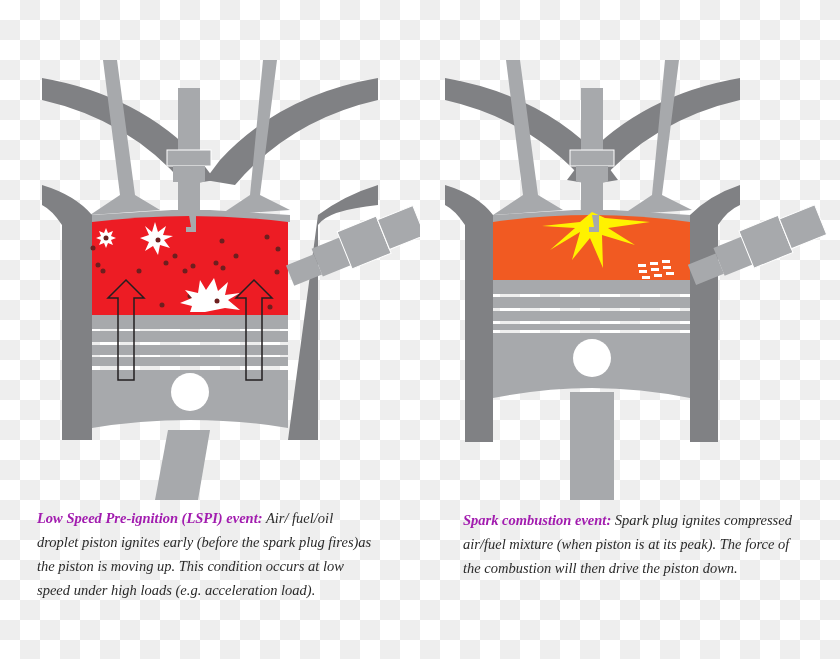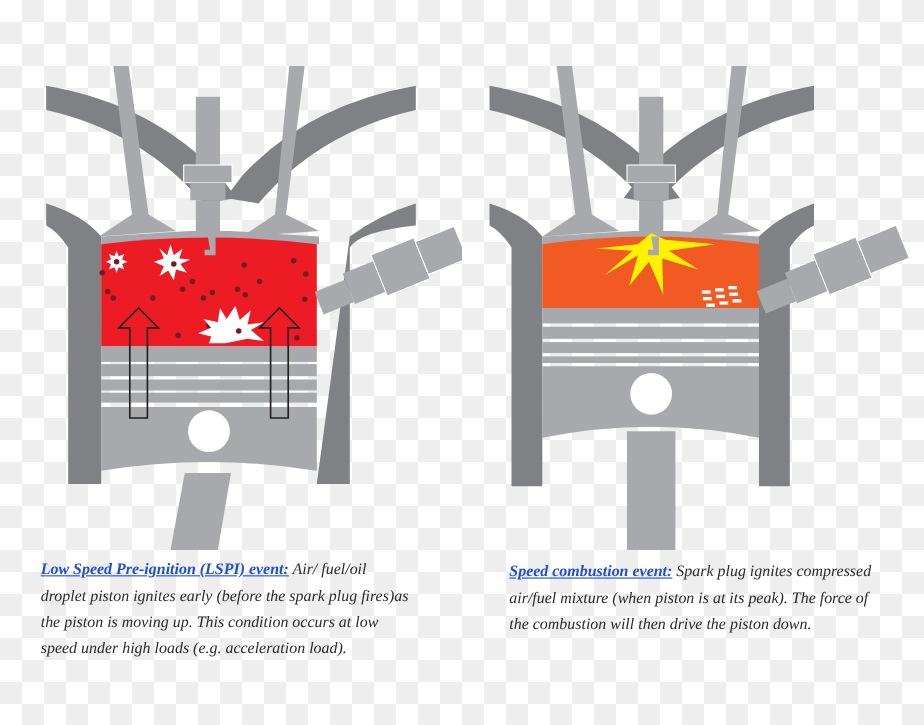--- a/index.html
+++ b/index.html
@@ -13,21 +13,21 @@
     font-family: "DejaVu Serif", "Liberation Serif", serif;
   }
   .panel { position:absolute; top:0; width:420px; height:500px; }
   .panel svg { position:absolute; left:0; top:0; }
   #left-panel { left:0; }
   #right-panel { left:420px; }
   .caption {
     position:absolute; font-size:14.5px; line-height:24px; color:#2a2a2a;
     font-style:italic; font-family:"Liberation Serif", "DejaVu Serif", serif;
   }
-  .caption b { font-weight:bold; color:#1d4ed8;text-decoration:underline; }
+  .caption b { font-weight:bold; color:#a21caf; }
   #caption-left { left:37px; top:506px; width:340px; }
   #caption-right { left:463px; top:508px; width:340px; }
 </style>
 </head>
 <body>
 
 <div class="panel" id="left-panel">
   <svg width="420" height="500" viewBox="0 0 420 500">
 
     <path d="M42,78 Q140,95 200,160 L215,180 L185,185 Q130,120 42,100 Z" fill="#808184"></path>
@@ -143,13 +143,13 @@
     <rect x="73" y="311" width="197" height="10" fill="#a7a9ac"></rect>
     <rect x="73" y="324" width="197" height="6" fill="#a7a9ac"></rect>
     <path d="M73,333 L270,333 L270,398 Q220,388 172,388 Q124,388 73,398 Z" fill="#a7a9ac"></path>
     <circle cx="172" cy="358" r="19" fill="#ffffff"></circle>
     <path d="M150,392 L194,392 L194,500 L150,500 Z" fill="#a7a9ac"></path>
   </svg>
 </div>
 
 <div class="caption" id="caption-left"><b>Low Speed Pre-ignition (LSPI) event:</b><span> Air/ fuel/oil droplet piston ignites early (before the spark plug fires)as the piston is moving up. This condition occurs at low speed under high loads (e.g. acceleration load).</span></div>
 
-<div class="caption" id="caption-right"><b>Speed combustion event:</b><span> Spark plug ignites compressed air/fuel mixture (when piston is at its peak). The force of the combustion will then drive the piston down.</span></div>
+<div class="caption" id="caption-right"><b>Spark combustion event:</b><span> Spark plug ignites compressed air/fuel mixture (when piston is at its peak). The force of the combustion will then drive the piston down.</span></div>
 
 </body></html>

